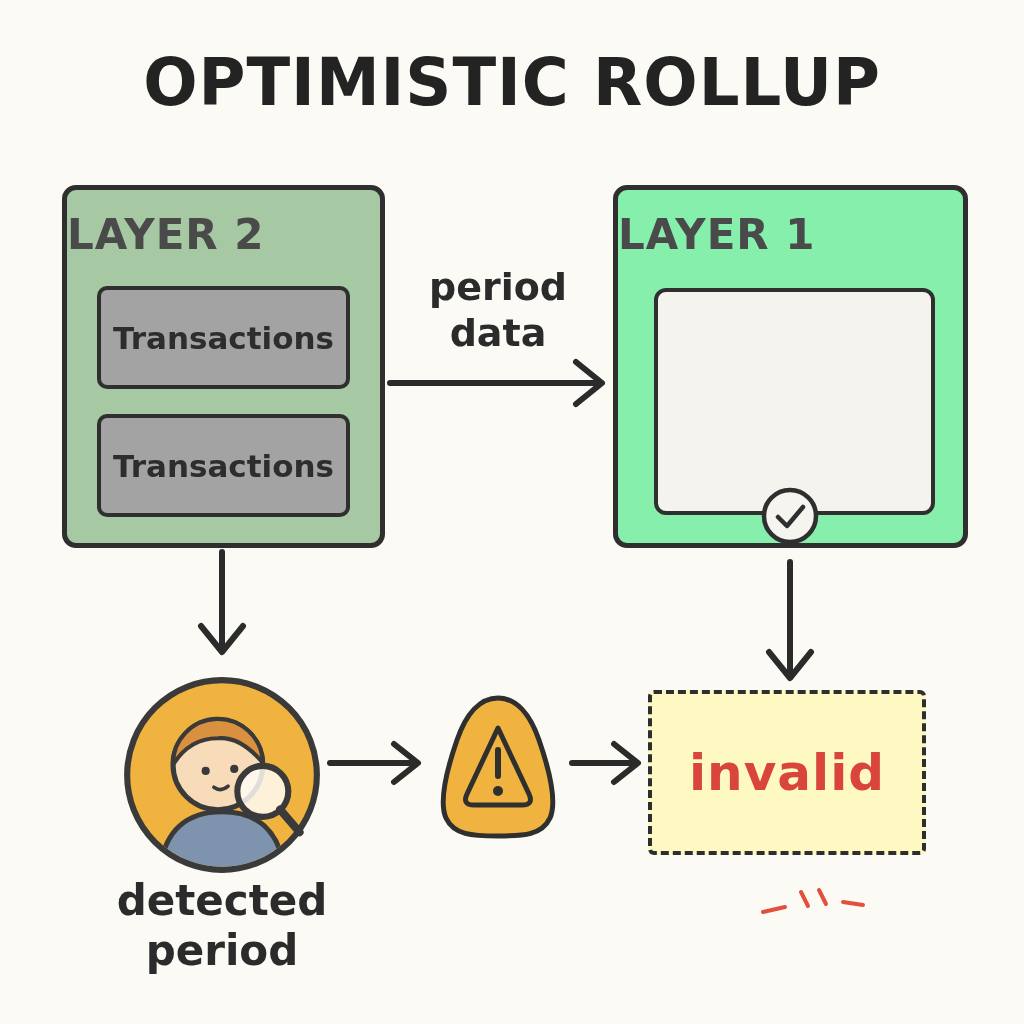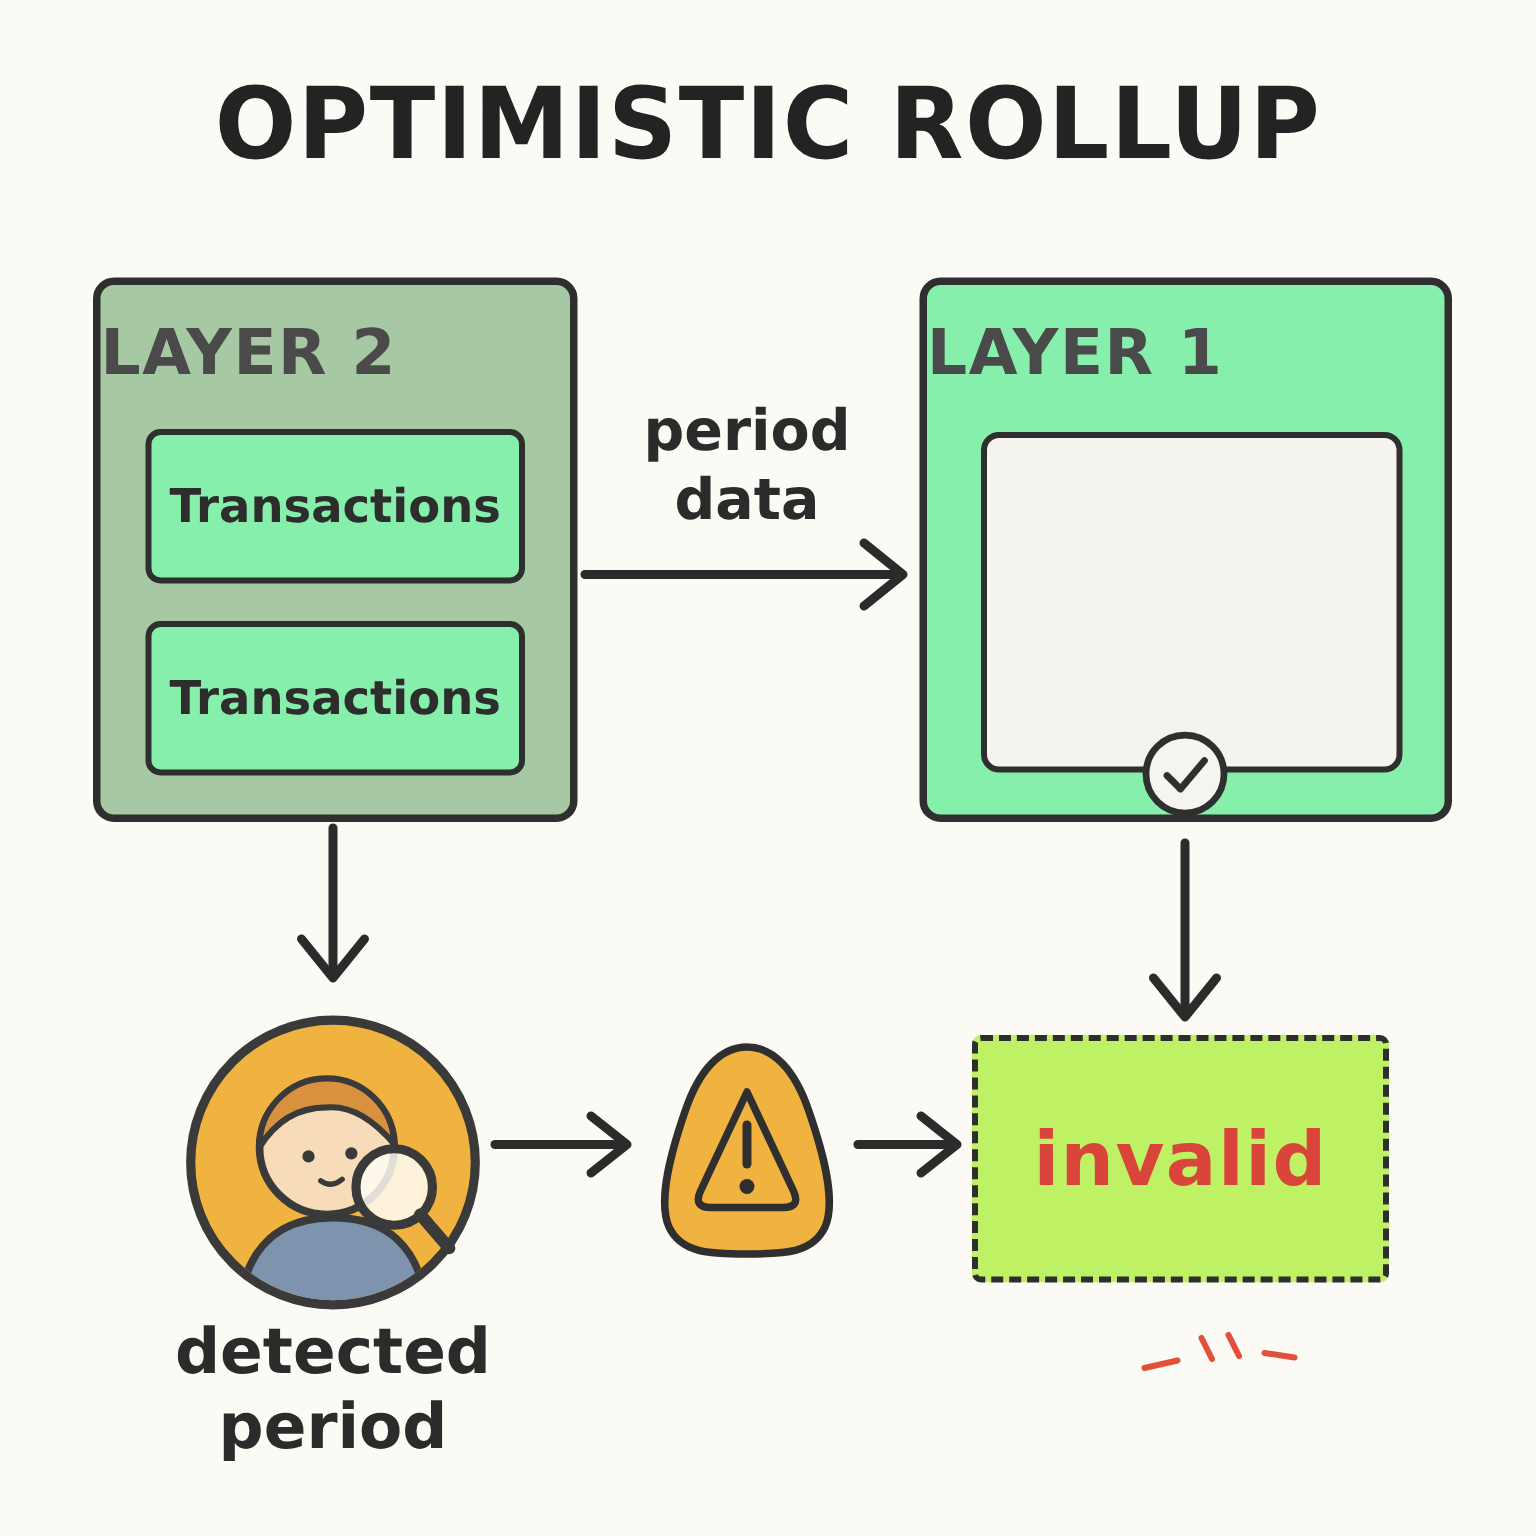--- a/index.html
+++ b/index.html
@@ -19,41 +19,41 @@
     border:5px solid #2f2f2f;border-radius:14px;box-sizing:border-box;
   }
   .layer2-box{left:62px;top:185px;width:323px;height:363px;background:#a6c8a2;}
   .layer1-box{left:613px;top:185px;width:355px;height:363px;background:#86efac;}
   .layer-label{
     position:absolute;left:0;top:20px;width:100%;
     font-size:42px;font-weight:bold;letter-spacing:1px;color:#4a4a4a;
   }
   .tx-box{
     position:absolute;left:30px;right:30px;height:103px;
-    background:#86efac;border:4px solid #2f2f2f;border-radius:10px;
+    background:#a3a3a3;border:4px solid #2f2f2f;border-radius:10px;
     box-sizing:border-box;display:flex;align-items:center;justify-content:center;
     font-size:31px;font-weight:bold;color:#2d2d2d;
   }
   .tx-1{top:96px;}
   .tx-2{top:224px;}
   .l1-inner{
     position:absolute;left:36px;top:98px;width:281px;height:227px;
     background:#f4f3ee;border:4px solid #2f2f2f;border-radius:12px;
     box-sizing:border-box;
   }
   .flow-label{
     text-align:center;font-size:38px;font-weight:bold;color:#2b2b2b;
     line-height:1.22;white-space:pre-line;
   }
   .batched{left:378px;top:264px;width:240px;}
   .fraud{left:378px;top:580px;width:240px;}
   .challenge{left:60px;top:876px;width:324px;font-size:42px;line-height:1.18;}
   .invalid-box{
     left:648px;top:690px;width:278px;height:165px;
-    background:#bef264;border:4px dashed #2e2e2e;border-radius:6px;
+    background:#fef9c3;border:4px dashed #2e2e2e;border-radius:6px;
     box-sizing:border-box;display:flex;align-items:center;justify-content:center;
   }
   .invalid-text{font-size:50px;font-weight:bold;color:#d9453a;letter-spacing:1px;}
   svg{display:block;}
   .overlay{left:0;top:0;pointer-events:none;}
 </style>
 </head>
 <body>
 
 <div class="canvas">

